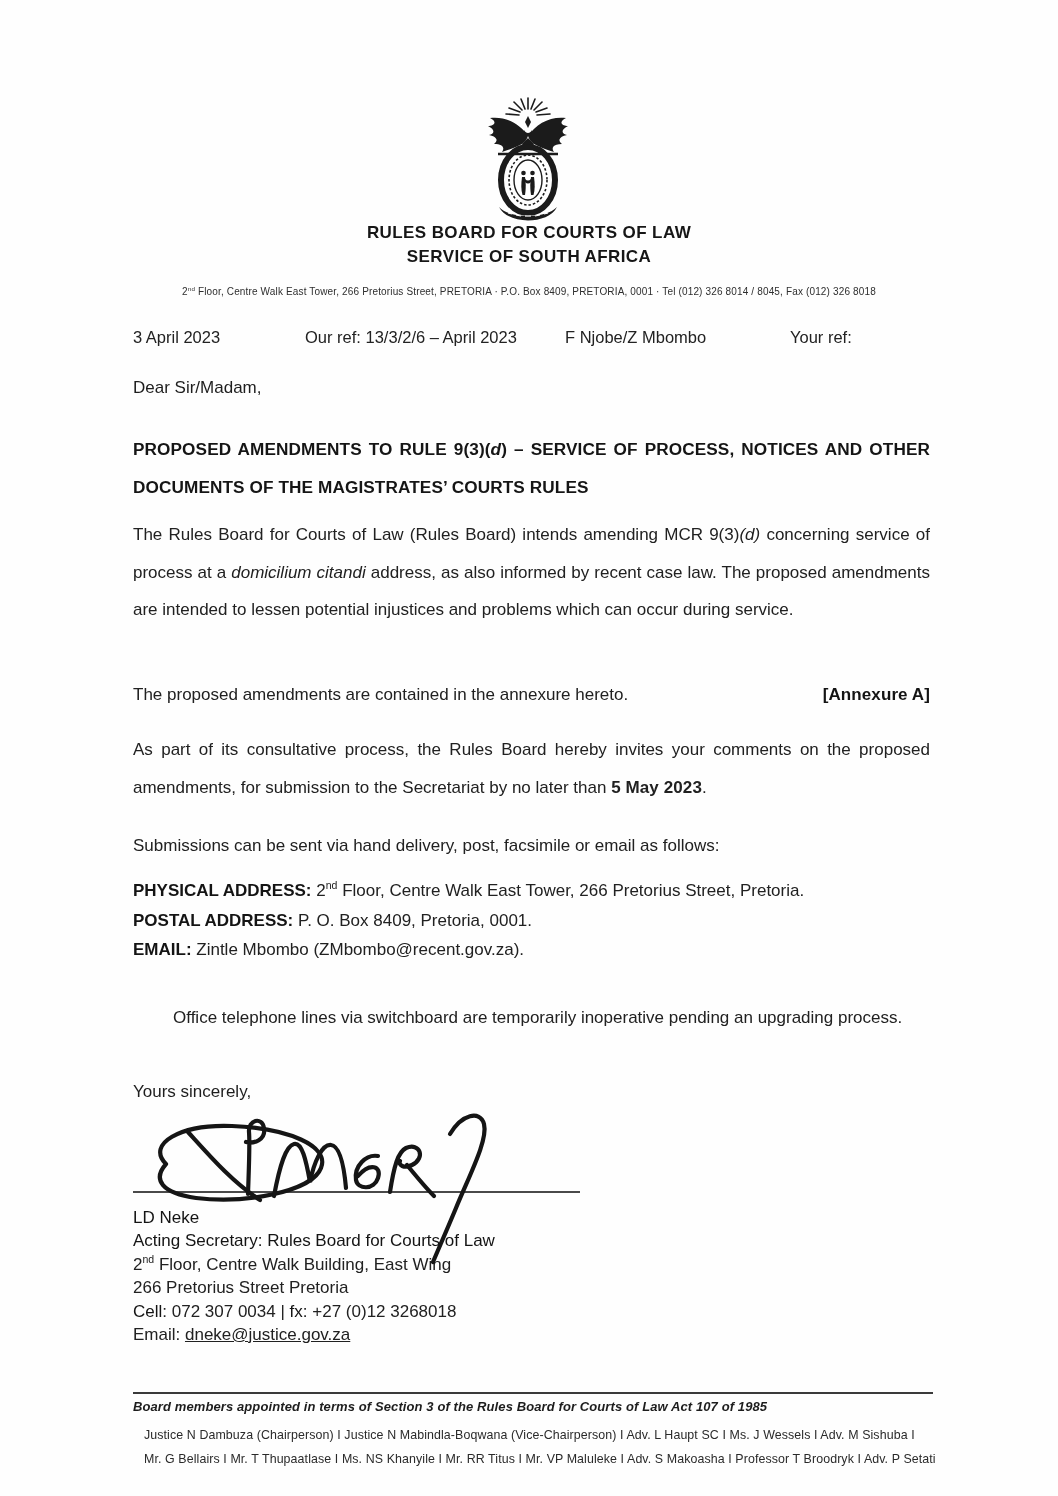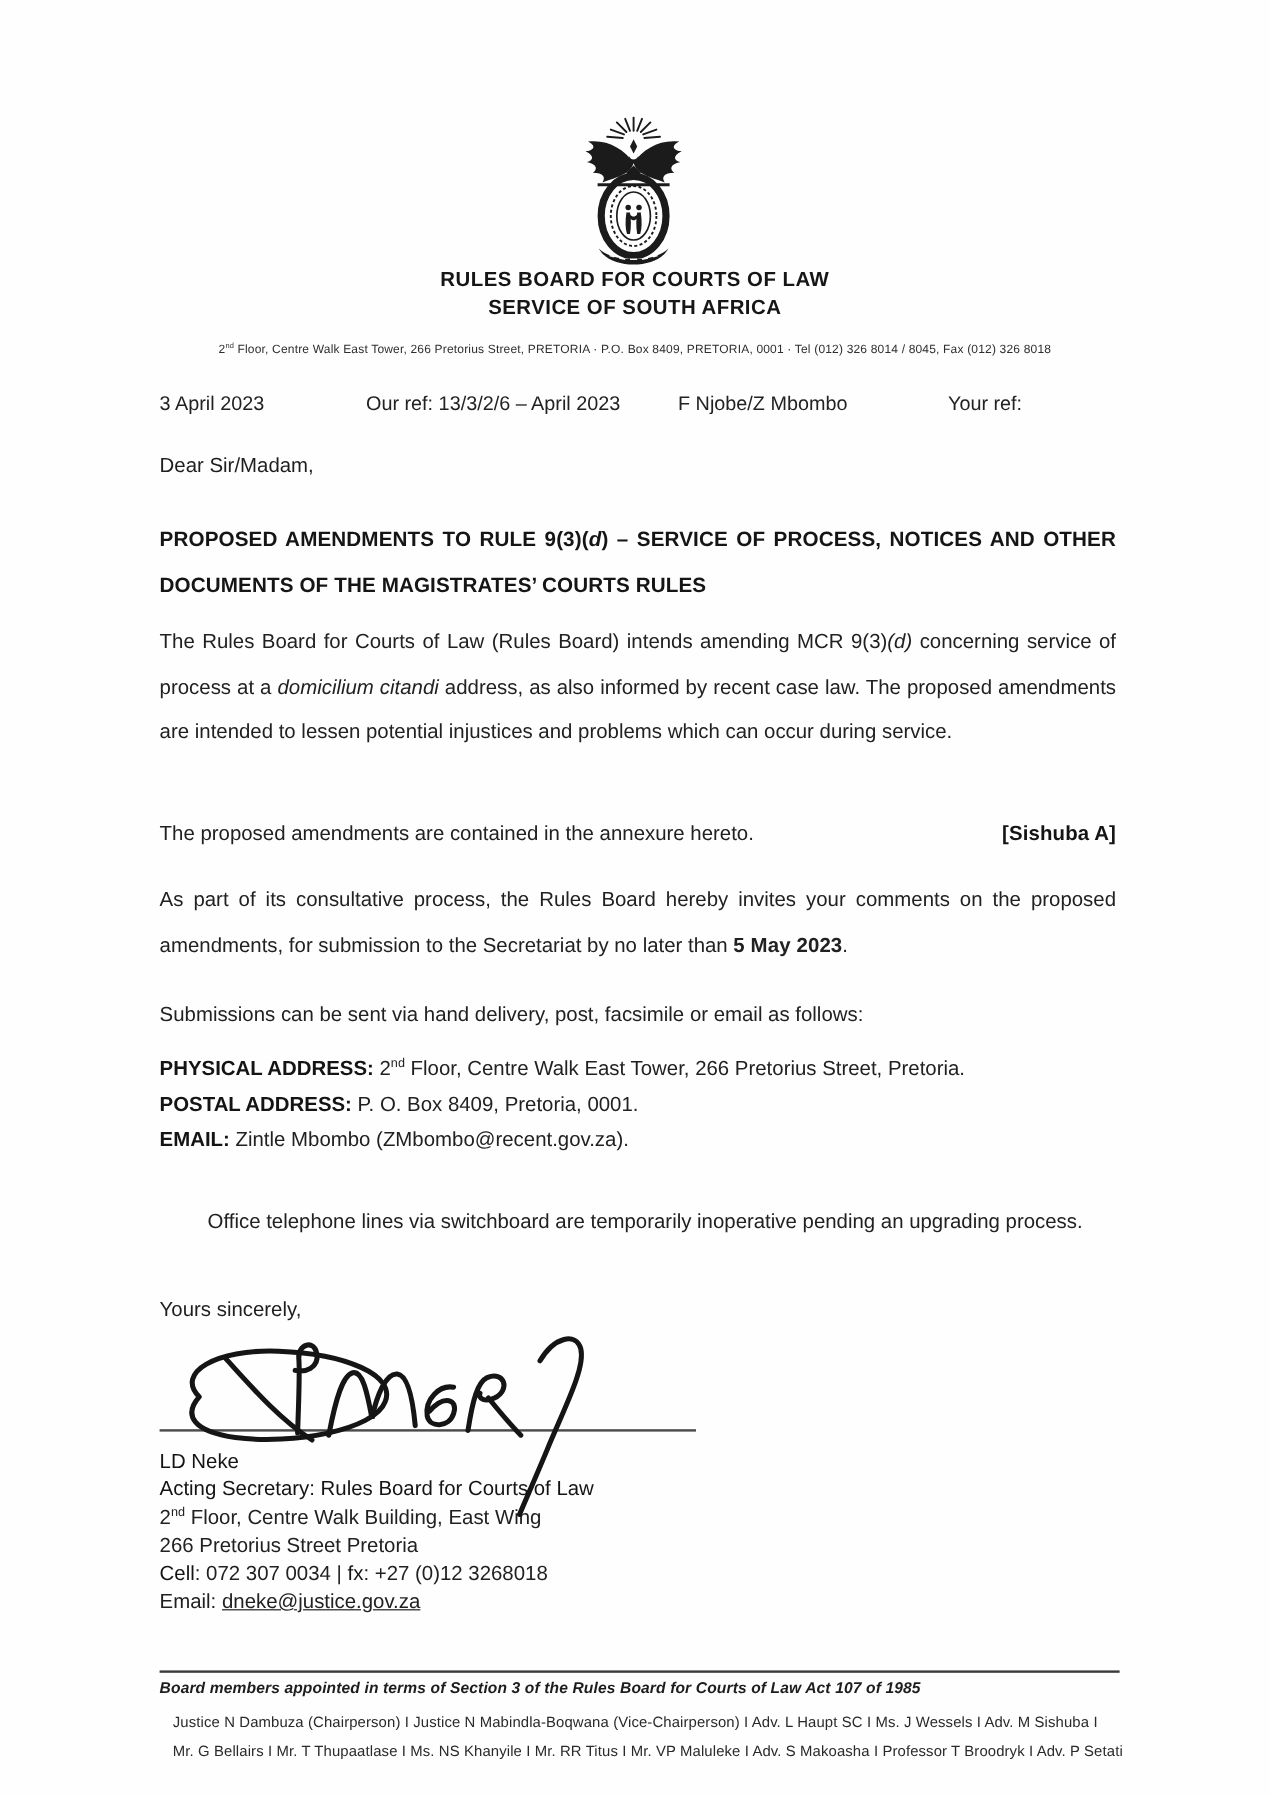--- a/index.html
+++ b/index.html
@@ -126,21 +126,21 @@
   </div>
 
   <div class="abs content salutation">Dear Sir/Madam,</div>
 
   <div class="abs content subject"><span>PROPOSED AMENDMENTS TO RULE 9(3)(</span><i>d</i><span>) – SERVICE OF PROCESS, NOTICES AND OTHER DOCUMENTS OF THE MAGISTRATES’ COURTS RULES</span></div>
 
   <div class="abs content para p-intro"><span>The Rules Board for Courts of Law (Rules Board) intends amending MCR 9(3)</span><i>(d)</i><span> concerning service of process at a </span><i>domicilium citandi</i><span> address, as also informed by recent case law. The proposed amendments are intended to lessen potential injustices and problems which can occur during service.</span></div>
 
   <div class="abs content para p-annex">
     <span>The proposed amendments are contained in the annexure hereto.</span>
-    <span class="tag">[Sishuba A]</span>
+    <span class="tag">[Annexure A]</span>
   </div>
 
   <div class="abs content para p-invite"><span>As part of its consultative process, the Rules Board hereby invites your comments on the proposed amendments, for submission to the Secretariat by no later than </span><b>5 May 2023</b><span>.</span></div>
 
   <div class="abs content para p-subm">Submissions can be sent via hand delivery, post, facsimile or email as follows:</div>
 
   <div class="abs content contact-block">
     <div><b>PHYSICAL ADDRESS:</b><span> 2</span><sup class="small">nd</sup><span> Floor, Centre Walk East Tower, 266 Pretorius Street, Pretoria.</span></div>
     <div><b>POSTAL ADDRESS:</b><span> P. O. Box 8409, Pretoria, 0001.</span></div>
     <div><b>EMAIL:</b><span> Zintle Mbombo (ZMbombo@recent.gov.za).</span></div>

